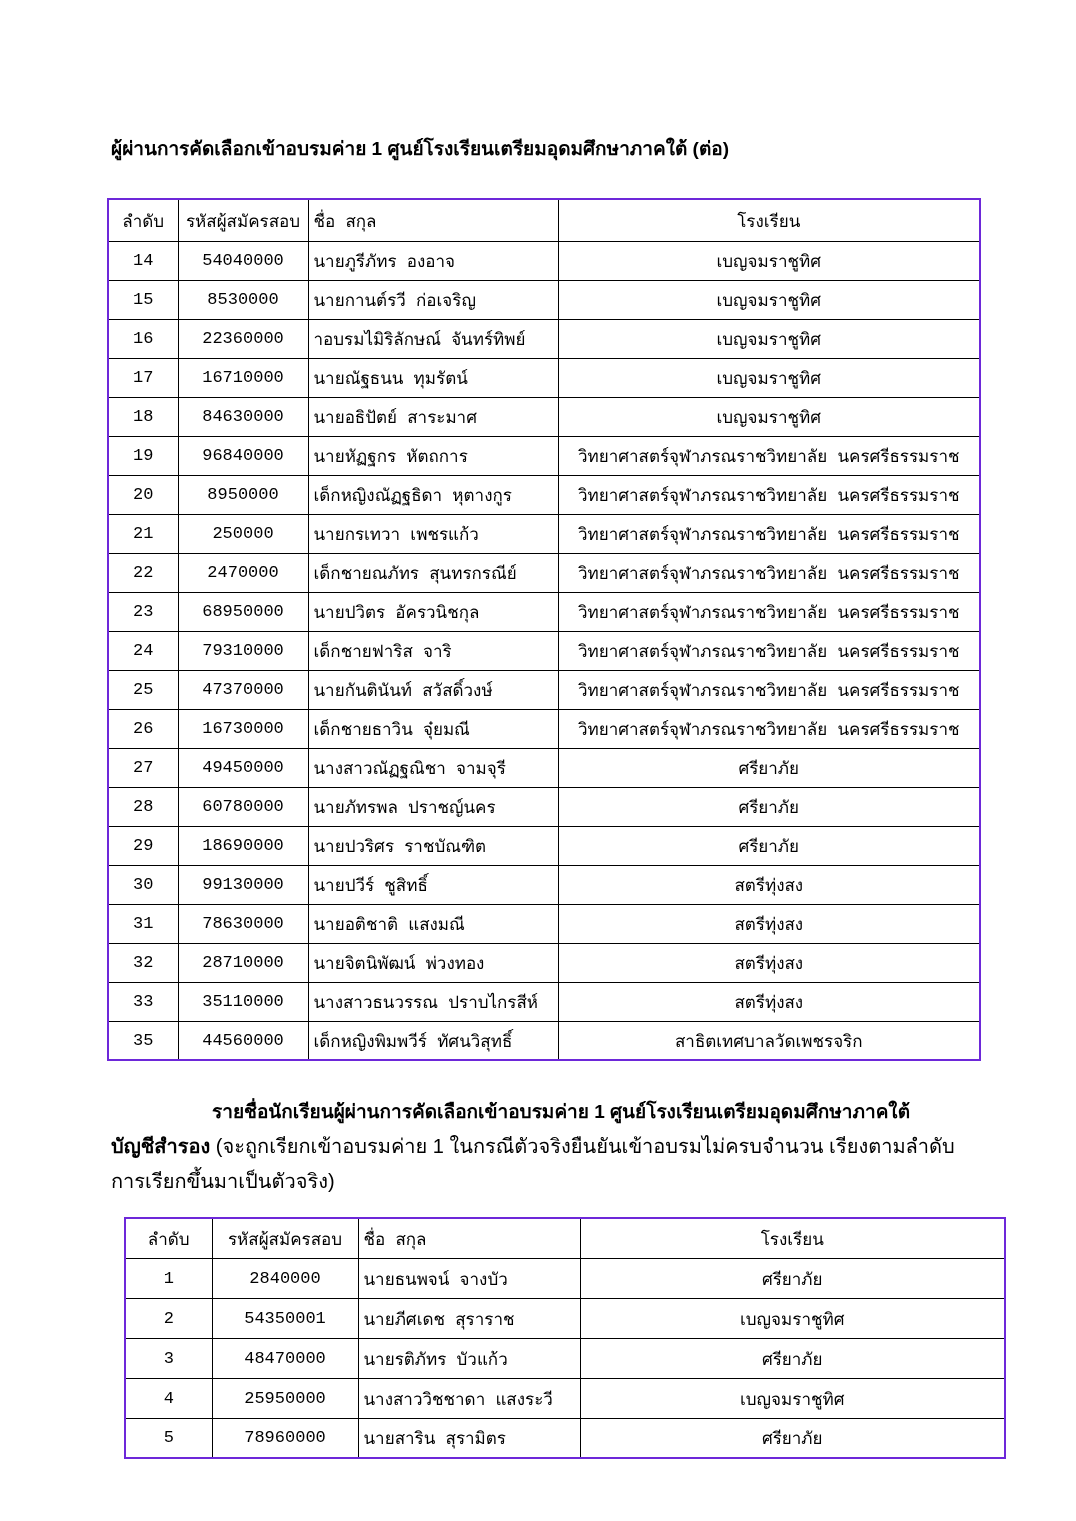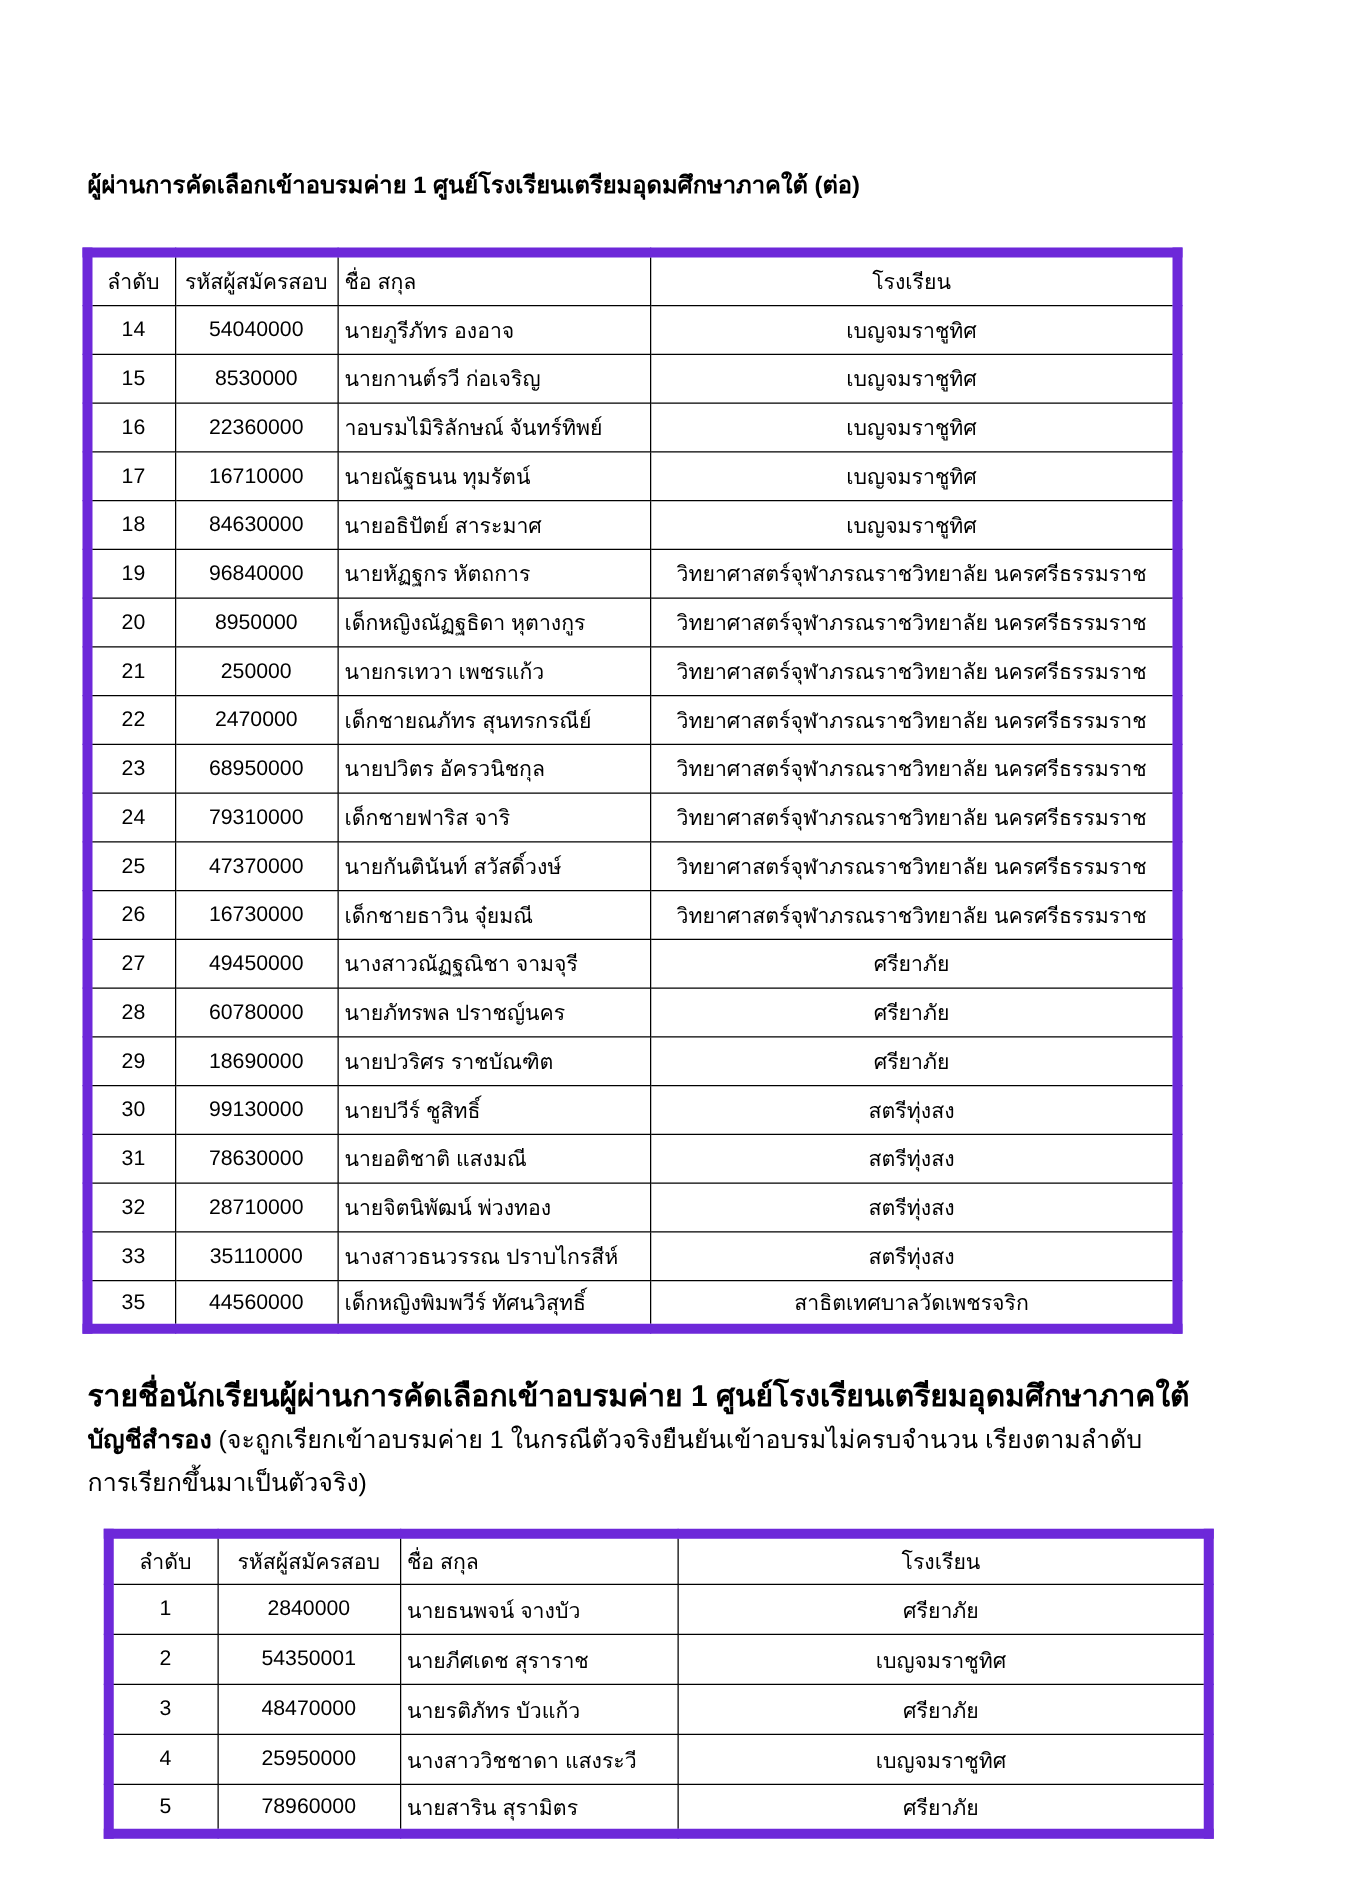--- a/index.html
+++ b/index.html
@@ -8,33 +8,34 @@
     background: #ffffff;
     color: #000000;
     font-family: "Liberation Sans", "DejaVu Sans", sans-serif;
   }
   body {
     width: 1076px;
     height: 1521px;
     overflow: hidden;
   }
   .doc {
-    padding: 136px 0 0 70px;
+    padding: 136px 0 0 111px;
   }
   .doc-title {
     font-size: 19px;
     font-weight: bold;
     line-height: 26px;
     margin: 0;
     max-width: 880px;
   }
   table.roster {
     border-collapse: collapse;
     table-layout: fixed;
-    border: 8px solid #6d28d9;
+    border: 2px solid #6d28d9;
+    font-family: Liberation Mono, monospace;
   }
   table.roster th,
   table.roster td {
     border: 1px solid #000;
     font-size: 17px;
     font-weight: normal;
     padding: 0 5px;
     overflow: hidden;
     white-space: nowrap;
     vertical-align: middle;
@@ -46,25 +47,26 @@
   
   #table2 { width: 880px; margin-top: 18px; margin-left: 13px; }
   #table2 thead tr { height: 40px; }
   #table2 tbody tr { height: 40px; }
   
   table.roster th:nth-child(1), table.roster td:nth-child(1) { text-align: center; }
   table.roster th:nth-child(2), table.roster td:nth-child(2) { text-align: center; }
   table.roster th:nth-child(3), table.roster td:nth-child(3) { text-align: left; }
   table.roster th:nth-child(4), table.roster td:nth-child(4) { text-align: center; }
   .section2-title {
-    font-size: 24px;
+    font-size: 19px;
     font-weight: bold;
     line-height: 26px;
     margin: 38px 0 0 0;
     max-width: 900px;
+    text-align: center;
   }
   .reserve-note {
     font-size: 20px;
     line-height: 35px;
     margin: 4px 0 0 0;
     max-width: 862px;
   }
   .reserve-note .bold-label {
     font-weight: bold;
   }

